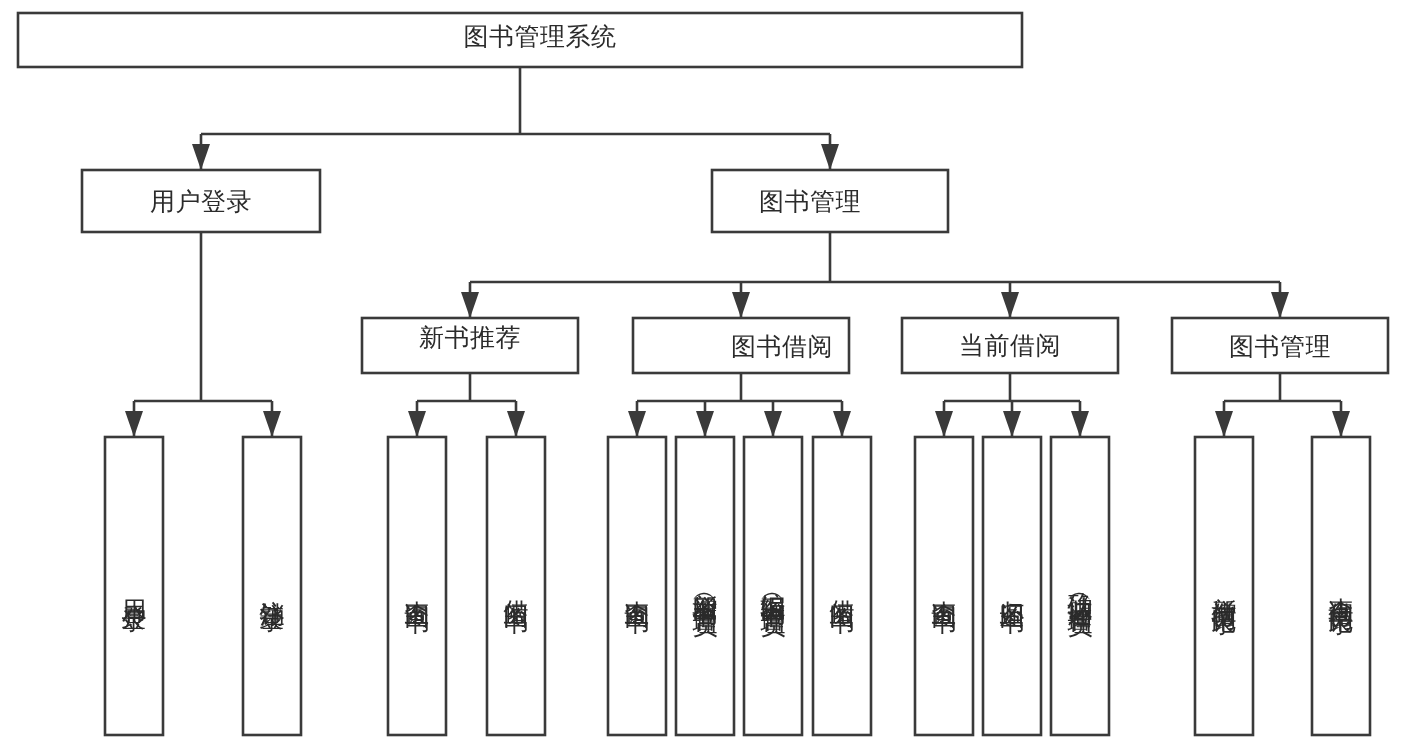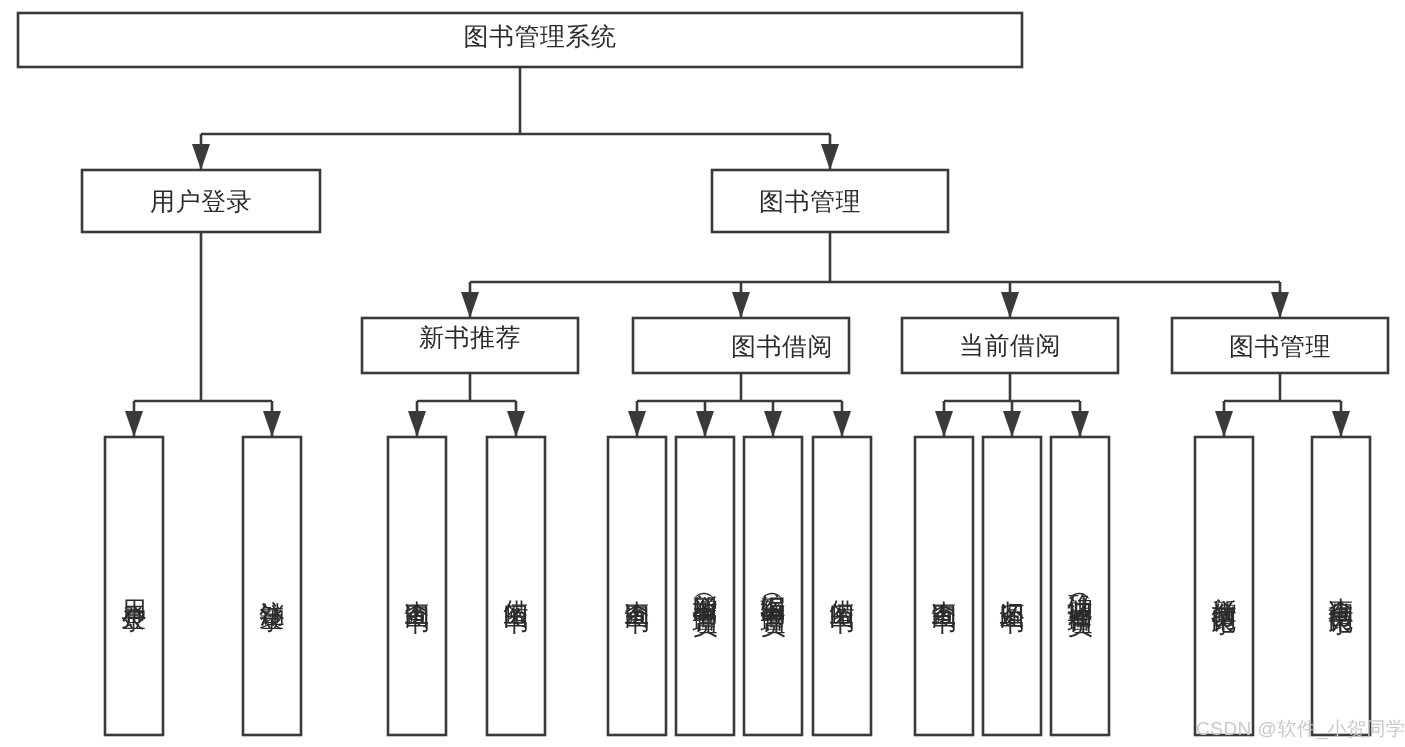--- a/index.html
+++ b/index.html
@@ -168,14 +168,13 @@
       <div class="node-label label-vertical" style="left: 608px; top: 437px; width: 58px; height: 298px;">查询图书</div>
       <div class="node-label label-vertical" style="left: 676px; top: 437px; width: 58px; height: 298px;">新增图书（管理员）</div>
       <div class="node-label label-vertical" style="left: 744px; top: 437px; width: 58px; height: 298px;">编辑图书（管理员）</div>
       <div class="node-label label-vertical" style="left: 813px; top: 437px; width: 58px; height: 298px;">借阅图书</div>
       <div class="node-label label-vertical" style="left: 915px; top: 437px; width: 58px; height: 298px;">查询图书</div>
       <div class="node-label label-vertical" style="left: 983px; top: 437px; width: 58px; height: 298px;">归还图书</div>
       <div class="node-label label-vertical" style="left: 1051px; top: 437px; width: 58px; height: 298px;">确认归还（管理员）</div>
       <div class="node-label label-vertical" style="left: 1195px; top: 437px; width: 58px; height: 298px;">新增借阅记录</div>
       <div class="node-label label-vertical" style="left: 1312px; top: 437px; width: 58px; height: 298px;">查询借阅记录</div>
     </div>
-  <div class="watermark" style="left: 1196px; top: 716px;">CSDN @软件_小贺同学</div>
 </div>
 
 </body></html>

